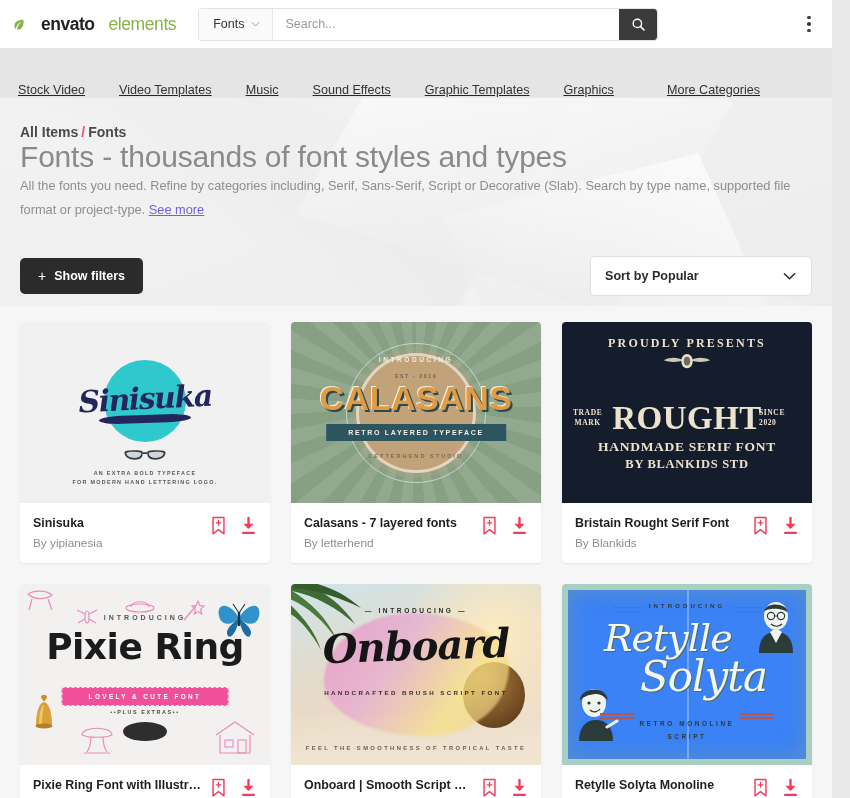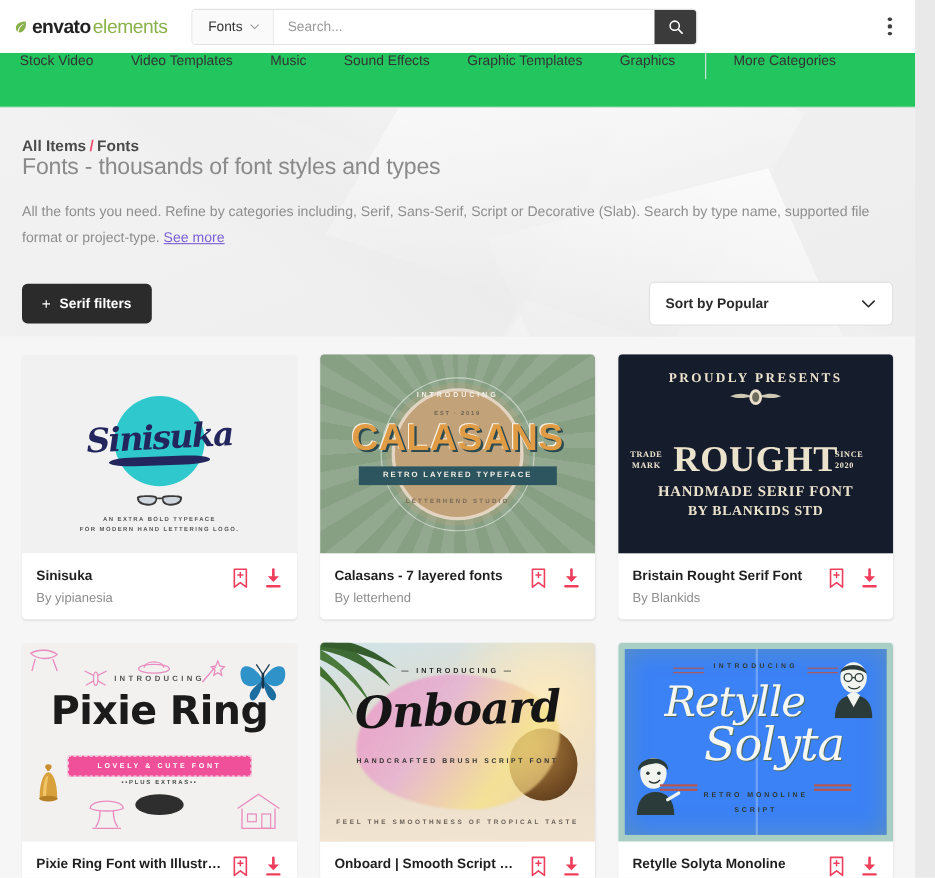--- a/index.html
+++ b/index.html
@@ -11,21 +11,21 @@
     -webkit-font-smoothing: antialiased;
   }
   .page { width: 850px; height: 798px; position: relative; background:#ededed; }
   .viewport { width: 832px; height: 798px; background:#ffffff; position:relative; overflow:hidden; }
 
   
   .topbar {
     height: 48px; background:#ffffff; display:flex; align-items:center;
     padding: 0 14px 0 12px; position:relative; z-index:20;
   }
-  .logo { display:flex; align-items:center; gap:2px; user-select:none; }
+  .logo { display:flex; align-items:center; gap:14px; user-select:none; }
   .leaf { width:13px; height:13px; margin-right:2px; display:block; }
   .logo-envato { font-size:17.5px; font-weight:700; color:#222; letter-spacing:-0.5px; }
   .logo-elements { font-size:17.5px; font-weight:400; color:#8bb14b; letter-spacing:-0.4px; }
 
   .searchwrap {
     display:flex; align-items:center; margin-left:22px;
     height:33px; border:1px solid #e3e3e3; border-radius:4px; overflow:hidden;
     background:#fff; width:460px;
   }
   .cat-select {
@@ -51,22 +51,22 @@
     border:1.5px solid #f24e6e; color:#f24e6e; background:#fff;
     font-size:12.5px; font-weight:700; padding:7px 13px; border-radius:4px;
     cursor:pointer; white-space:nowrap; font-family:"Liberation Sans", sans-serif;
   }
   .kebab { width:18px; height:22px; display:flex; flex-direction:column;
            align-items:center; justify-content:center; gap:3px; cursor:pointer; }
   .kebab i { width:3.4px; height:3.4px; border-radius:50%; background:#3f3f3f; display:block; }
 
   
   .navbar {
-    height:50px; background:#22c55e; display:flex; align-items:flex-start;
-    padding:0 18px; border-bottom:1px solid #e9e9e9; position:relative; z-index:15;
+    height:50px; background:#e5e5e5; display:flex; align-items:flex-end;
+    padding:0 18px; border-bottom:1px solid #e9e9e9; position:relative; z-index:15;text-decoration:underline;
   }
   .nav-item {
     font-size:12.6px; color:#333; padding:0 17px; cursor:pointer; white-space:nowrap;
   }
   .nav-item:first-child { padding-left:0; }
   .nav-sep { width:1px; height:24px; background:#e2e2e2; margin:0 8px 0 10px; }
 
   
   .hero {
     position:relative; padding:26px 20px 0 20px; height:208px;
@@ -86,22 +86,22 @@
     content:""; position:absolute; left:58%; top:78px; width:260px; height:210px;
     background:linear-gradient(220deg, rgba(255,255,255,.7), rgba(226,226,226,.5));
     transform:rotate(-24deg) skewY(10deg); pointer-events:none;
   }
   .hero > * { position:relative; z-index:2; }
 
   .breadcrumb { font-size:14px; font-weight:700; color:#4b4b4b; margin-bottom:0; }
   .breadcrumb a { color:#4b4b4b; text-decoration:none; cursor:pointer; }
   .bc-sep { color:#f24e6e; margin:0 3px; font-weight:700; }
   .hero-title {
-    font-size:21px; font-weight:400; color:#8a8a8a; letter-spacing:-0.2px;
-    margin-bottom:16px;
+    font-size:30px; font-weight:400; color:#8a8a8a; letter-spacing:-0.2px;
+    margin-bottom:0;
   }
   .hero-desc {
     font-size:12.8px; color:#8e8e8e; line-height:1.85; max-width:812px;
   }
   .see-more { color:#7b5fd6; text-decoration:underline; cursor:pointer; }
 
   
   .controls {
     display:flex; align-items:center; justify-content:space-between;
     padding:0 20px; margin-top:-60px; position:relative; z-index:6; height:60px;
@@ -404,21 +404,21 @@
 
     <p class="hero-desc">
       <span>All the fonts you need. Refine by categories including, Serif, Sans-Serif, Script or Decorative (Slab). Search by type name, supported file format or project-type.</span>
       <span class="see-more">See more</span>
     </p>
   </div>
 
   <div class="controls">
     <button class="filter-btn">
       <span class="plus">+</span>
-      <span>Serif filters</span>
+      <span>Show filters</span>
     </button>
 
     <div class="sortbox">
       <span>Sort by Popular</span>
       <svg width="15" height="15" viewBox="0 0 16 16">
         <path d="M2.5 5L8 10.5 13.5 5" fill="none" stroke="#2b2b2b" stroke-width="1.6" stroke-linecap="round" stroke-linejoin="round"></path>
       </svg>
     </div>
   </div>
 

